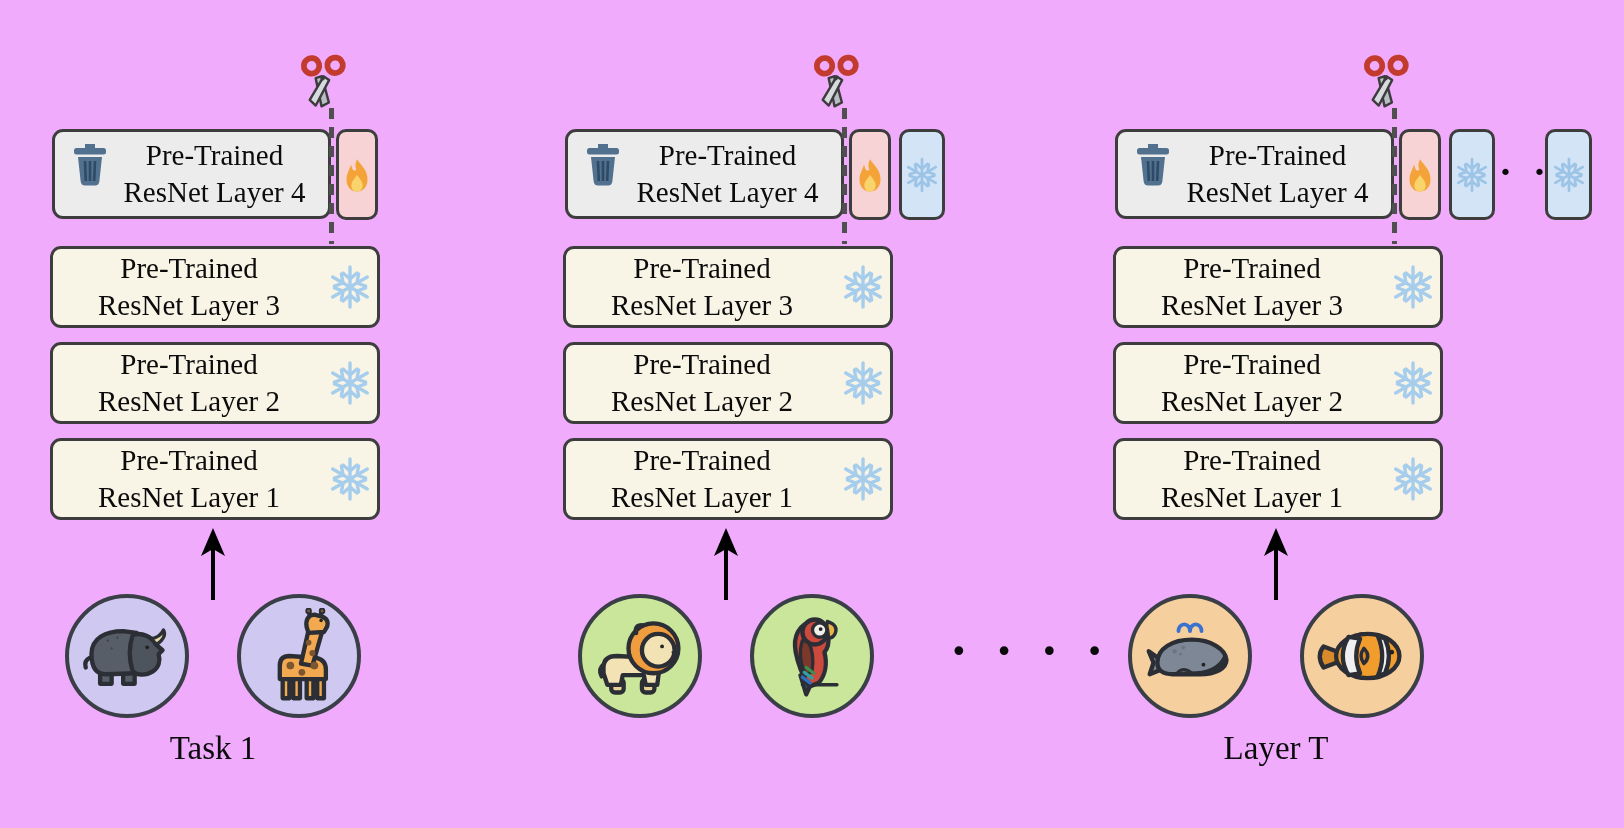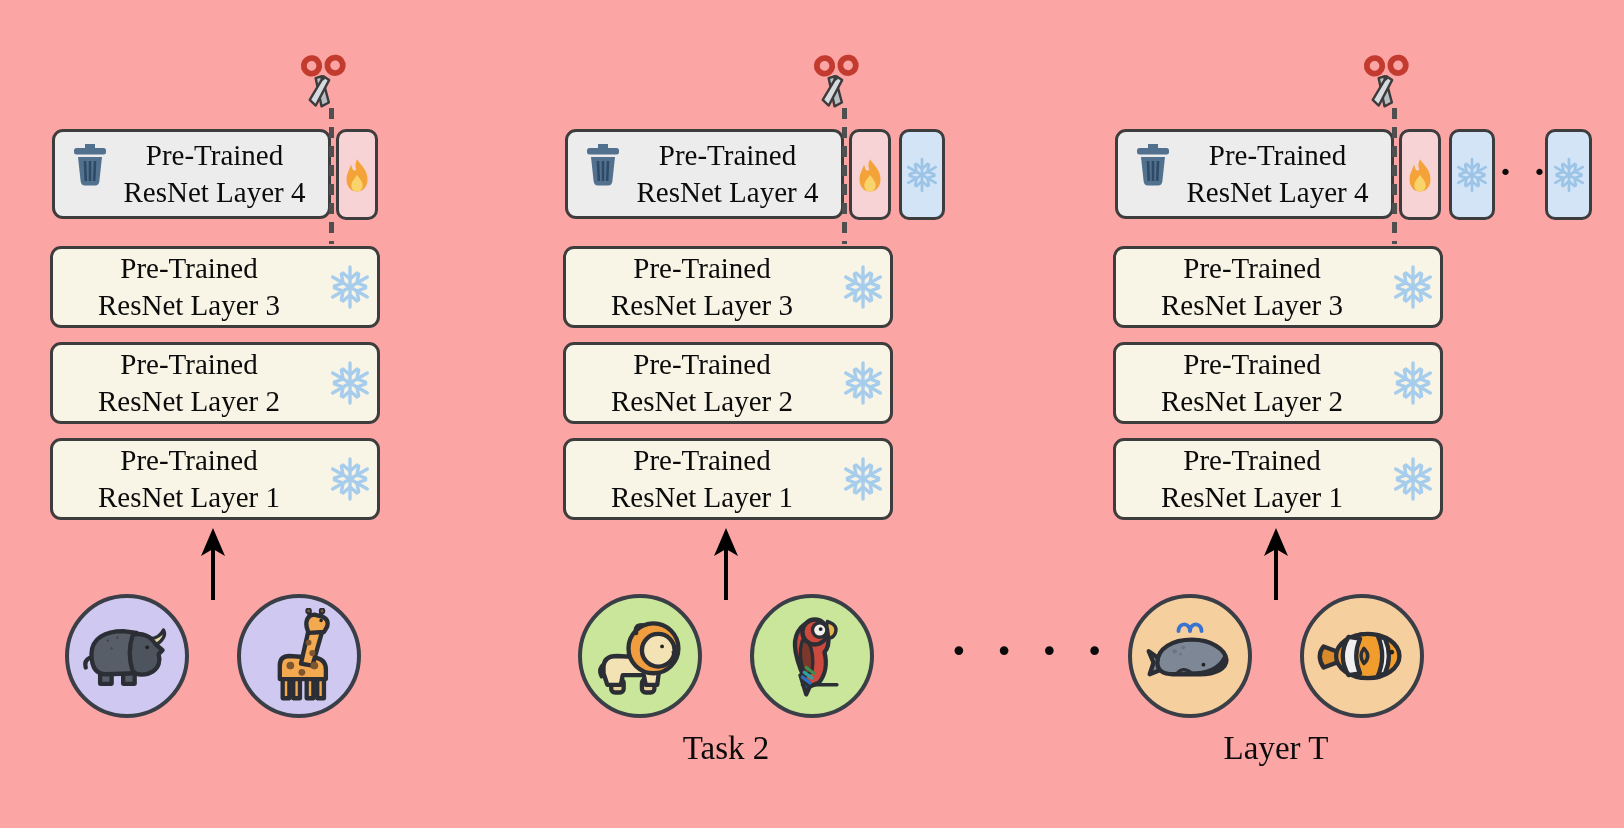--- a/index.html
+++ b/index.html
@@ -1,17 +1,17 @@
 <!DOCTYPE html>
 <html><head>
 <meta charset="utf-8">
 <style>
   html,body{margin:0;padding:0;background:#ffffff;}
   #canvas{
-    position:relative;width:1624px;height:828px;background:#fca5a5;overflow:hidden;
+    position:relative;width:1624px;height:828px;background:#f0abfc;overflow:hidden;
     font-family:"Liberation Serif","DejaVu Serif",serif;color:#0b0b0b;
   }
   .box{position:absolute;box-sizing:border-box;border:3.5px solid #3d3d3d;border-radius:11px;}
   .box.gray{background:#ececec;}
   .box.cream{background:#f8f4e6;}
   .adapter{position:absolute;box-sizing:border-box;border:3.5px solid #3d3d3d;border-radius:10px;
     display:flex;align-items:center;justify-content:center;}
   .adapter.pink{background:#f7d3d6;}
   .adapter.blue{background:#d3e4f6;}
   .layer-text{position:absolute;inset:0;display:flex;flex-direction:column;align-items:center;justify-content:center;
@@ -184,20 +184,21 @@
       <g fill="#7d5630" stroke="none">
         <circle cx="41" cy="60" r="4"></circle>
             <circle cx="53" cy="67" r="3.5"></circle>
             <circle cx="66" cy="60" r="4"></circle>
         <circle cx="60" cy="36" r="3"></circle>
             <circle cx="64" cy="47" r="3.2"></circle>
       </g>
     </g>
   </svg>
 </div>
+<div class="task-label" style="left:113px;top:730px;">Task 1</div>
 
 <div class="scissors-pos" style="left:806px;top:52px;">
   <svg width="58" height="60" viewBox="0 0 60 60">
         <g transform="rotate(8 30 30)">
     <path d="M23,27 L33,55 L40,50 L29,24 z" fill="#b9bec4" stroke="#3c3c3c" stroke-width="2.5" stroke-linejoin="round"></path>
     <path d="M37,27 L27,55 L20,50 L31,24 z" fill="#d7dade" stroke="#3c3c3c" stroke-width="2.5" stroke-linejoin="round"></path>
     <circle cx="17" cy="15" r="8" fill="none" stroke="#c23b2e" stroke-width="6"></circle>
     <circle cx="41" cy="11" r="8" fill="none" stroke="#c23b2e" stroke-width="6"></circle>
     <circle cx="30" cy="26" r="2.4" fill="#3c3c3c"></circle>
   </g>
@@ -344,21 +345,20 @@
       <path d="M40,34 C36,46 38,60 44,70 L50,66 C52,54 50,42 46,34 z" fill="#7c392b" stroke-width="3.5"></path>
       <path d="M44,62 l8,6" stroke="#3d8f4e" stroke-width="3.5"></path>
       <path d="M42,67 l8,6" stroke="#2f9f9f" stroke-width="3.5"></path>
       <path d="M40,72 l8,6" stroke="#2f6fbe" stroke-width="3.5"></path>
       <circle cx="53" cy="25" r="13" fill="#cc4a3d"></circle>
       <circle cx="58" cy="23" r="7.5" fill="#f2f0ea" stroke-width="3.5"></circle>
       <circle cx="59" cy="22" r="2" fill="#222" stroke="none"></circle>
     </g>
   </svg>
 </div>
-<div class="task-label" style="left:626px;top:730px;">Task 2</div>
 
 <div class="dots tasks" style="left:950px;top:634px;">• • • •</div>
 
 <div class="scissors-pos" style="left:1356px;top:52px;">
   <svg width="58" height="60" viewBox="0 0 60 60">
         <g transform="rotate(8 30 30)">
     <path d="M23,27 L33,55 L40,50 L29,24 z" fill="#b9bec4" stroke="#3c3c3c" stroke-width="2.5" stroke-linejoin="round"></path>
     <path d="M37,27 L27,55 L20,50 L31,24 z" fill="#d7dade" stroke="#3c3c3c" stroke-width="2.5" stroke-linejoin="round"></path>
     <circle cx="17" cy="15" r="8" fill="none" stroke="#c23b2e" stroke-width="6"></circle>
     <circle cx="41" cy="11" r="8" fill="none" stroke="#c23b2e" stroke-width="6"></circle>

